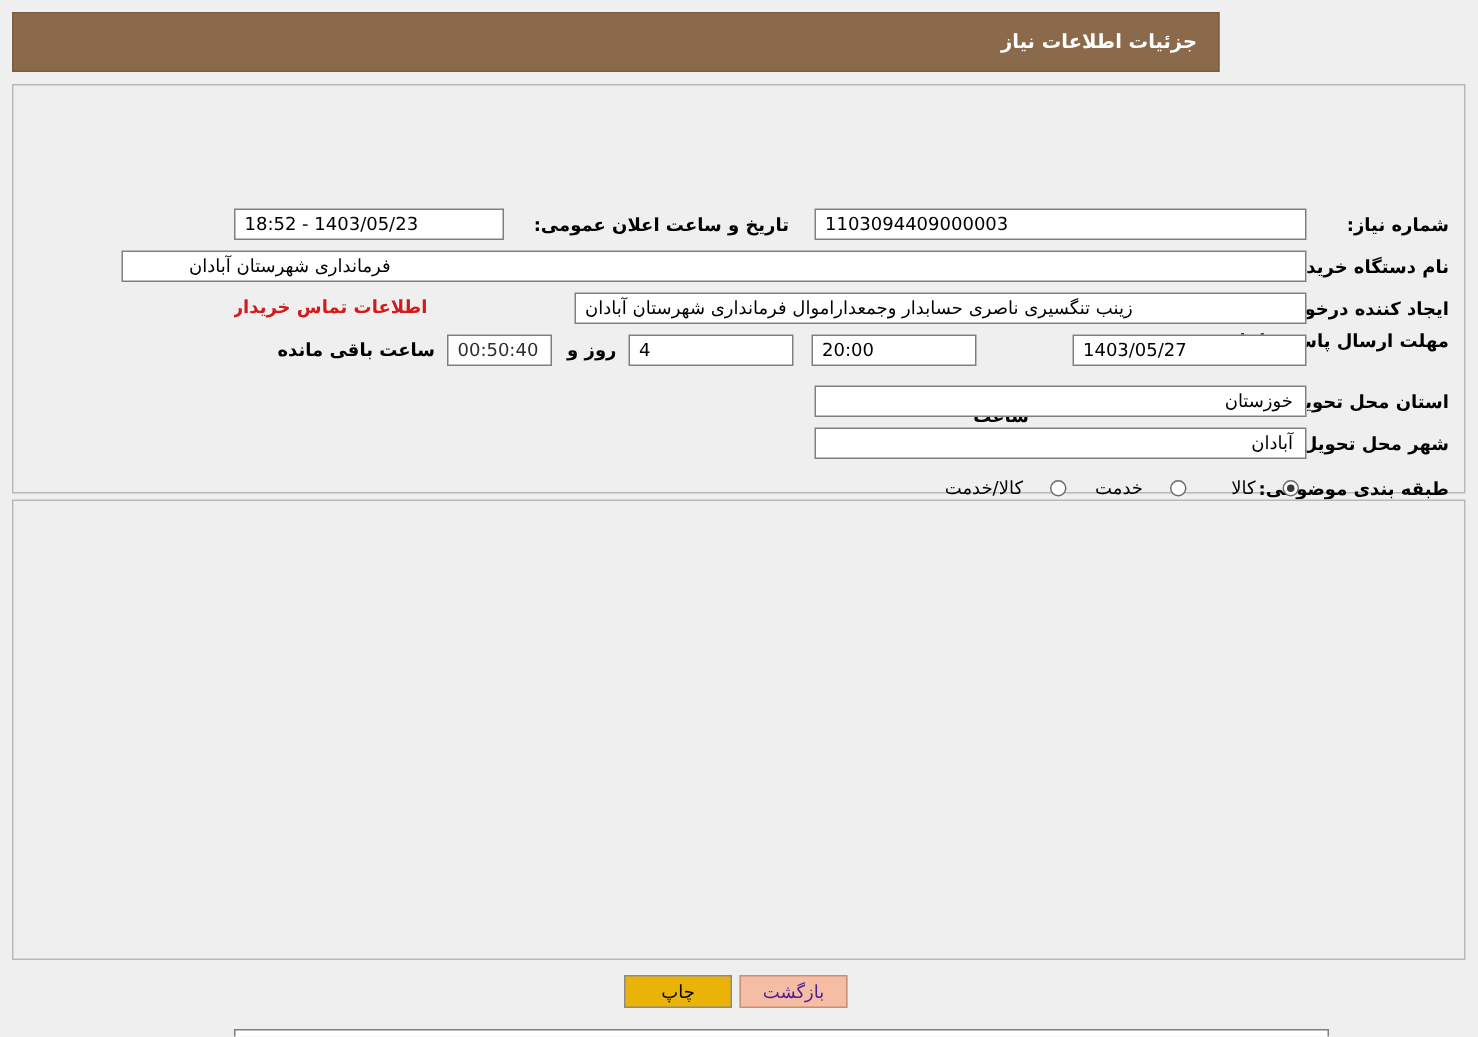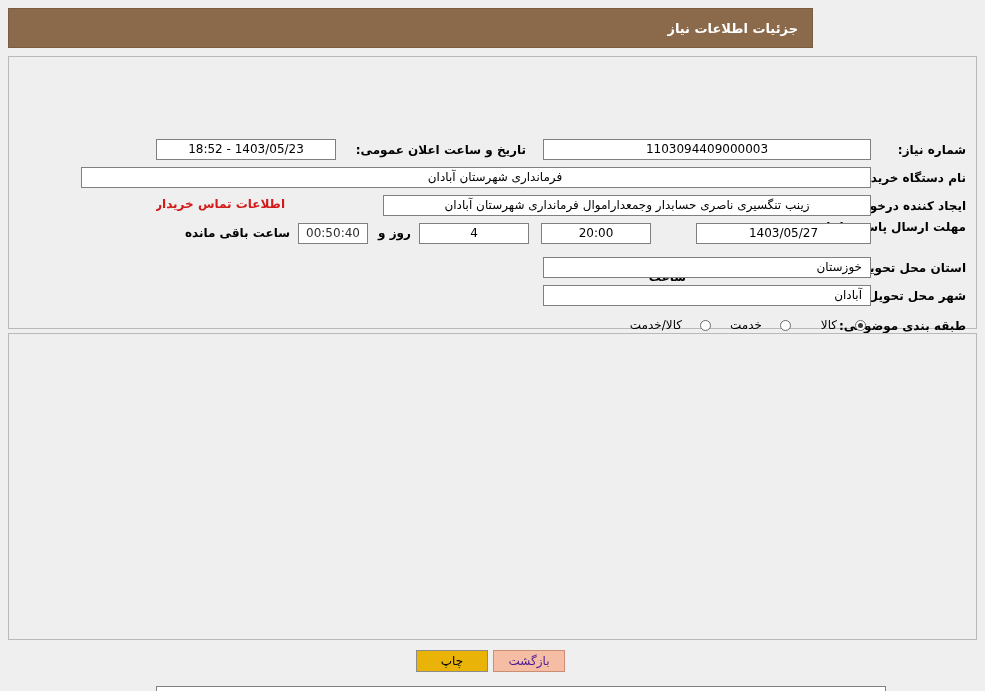--- a/index.html
+++ b/index.html
@@ -50,21 +50,21 @@
   }
   .panel-top{left:8px;top:56px;width:969px;height:273px;}
   .panel-bottom{left:8px;top:333px;width:969px;height:307px;}
   .lbl{
     font-size:12px;font-weight:bold;color:#000;text-align:left;
     white-space:nowrap;
   }
   .fld{
     background:#ffffff;border:1px solid #7f7f7f;box-sizing:border-box;
     height:21px;line-height:19px;padding:0 6px;font-size:12px;color:#000;
-    text-align:center;overflow:hidden;white-space:nowrap;
+    text-align:left;overflow:hidden;white-space:nowrap;
   }
   .fld.right{text-align:right;}
   .fld.link{color:#d21a1a;}
   .small-lbl{font-size:12px;font-weight:bold;color:#000;white-space:nowrap;}
 
   
   .radio{
     width:11px;height:11px;border-radius:50%;
     border:1px solid #6b6b6b;background:#fff;display:inline-block;
     vertical-align:middle;position:relative;box-sizing:border-box;
@@ -115,21 +115,21 @@
     <div class="fld" style="position:absolute;right:640px;top:82px;width:180px;">1403/05/23 - 18:52</div>
 
     <div class="lbl" style="position:absolute;right:10px;top:114px;">نام دستگاه خریدار:</div>
     <div class="fld" style="position:absolute;right:105px;top:110px;width:790px;padding-left:44px;">فرمانداری شهرستان آبادان</div>
 
     <div class="lbl" style="position:absolute;right:10px;top:142px;">ایجاد کننده درخواست:</div>
     <div class="fld" style="position:absolute;right:105px;top:138px;width:488px;">زینب تنگسیری ناصری حسابدار وجمعداراموال فرمانداری شهرستان آبادان</div>
     <div class="fld link" style="position:absolute;right:685px;top:138px;width:135px;font-weight:bold;border:none;background:transparent;">اطلاعات تماس خریدار</div>
 
     <div class="lbl" style="position:absolute;right:10px;top:162px;width:90px;line-height:16px;text-align:left;">مهلت ارسال پاسخ: تا تاریخ:</div>
-    <div class="fld" style="position:absolute;right:105px;top:166px;width:175px;">1403/05/27</div>
+    <div class="fld" style="position:absolute;right:105px;top:166px;width:156px;">1403/05/27</div>
     <div class="small-lbl" style="position:absolute;right:290px;top:169px;margin-top:44px;">ساعت</div>
     <div class="fld" style="position:absolute;right:325px;top:166px;width:110px;">20:00</div>
     <div class="fld" style="position:absolute;right:447px;top:166px;width:110px;">4</div>
     <div class="small-lbl" style="position:absolute;right:565px;top:169px;">روز و</div>
     <div class="fld" style="position:absolute;right:608px;top:166px;width:70px;color:#2f2f2f;font-weight:normal;">00:50:40</div>
     <div class="small-lbl" style="position:absolute;right:686px;top:169px;">ساعت باقی مانده</div>
 
     <div class="lbl" style="position:absolute;right:10px;top:204px;">استان محل تحویل:</div>
     <div class="fld right" style="position:absolute;right:105px;top:200px;width:328px;padding-right:8px;">خوزستان</div>
 

